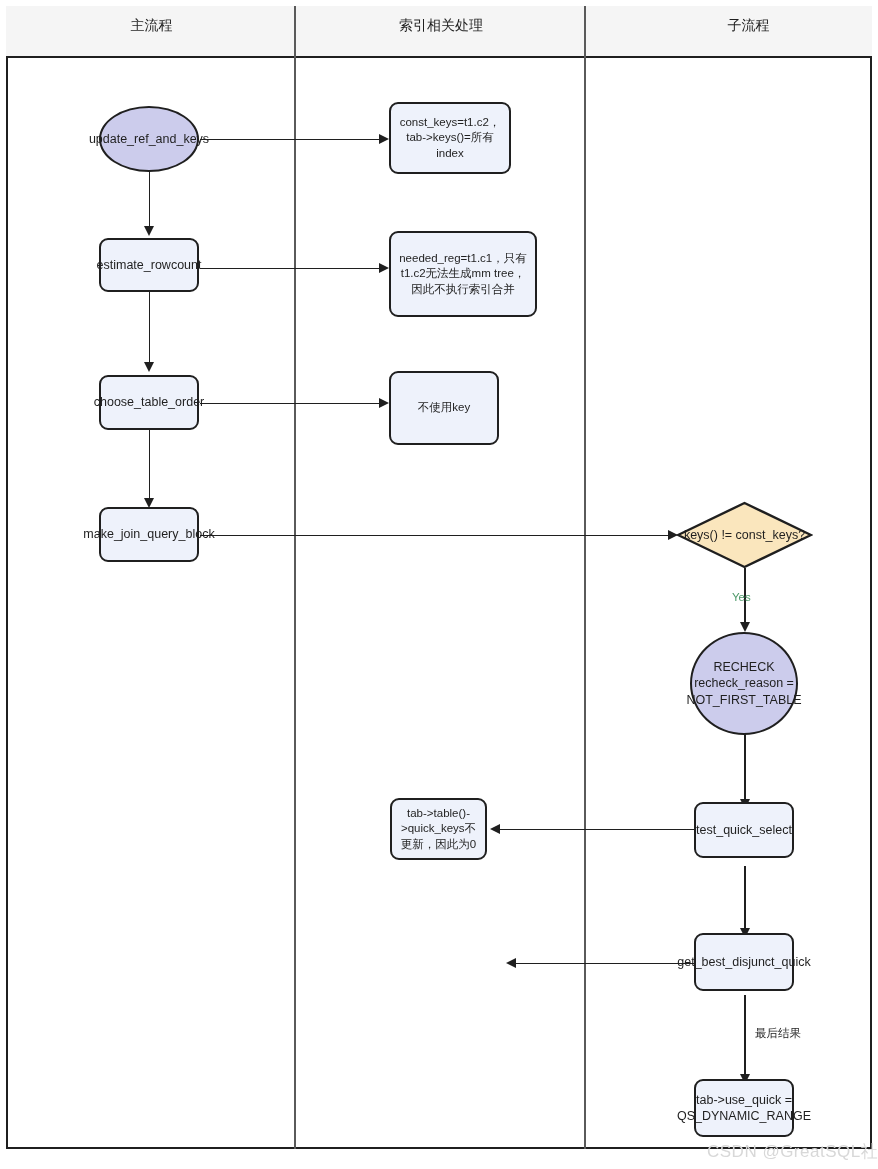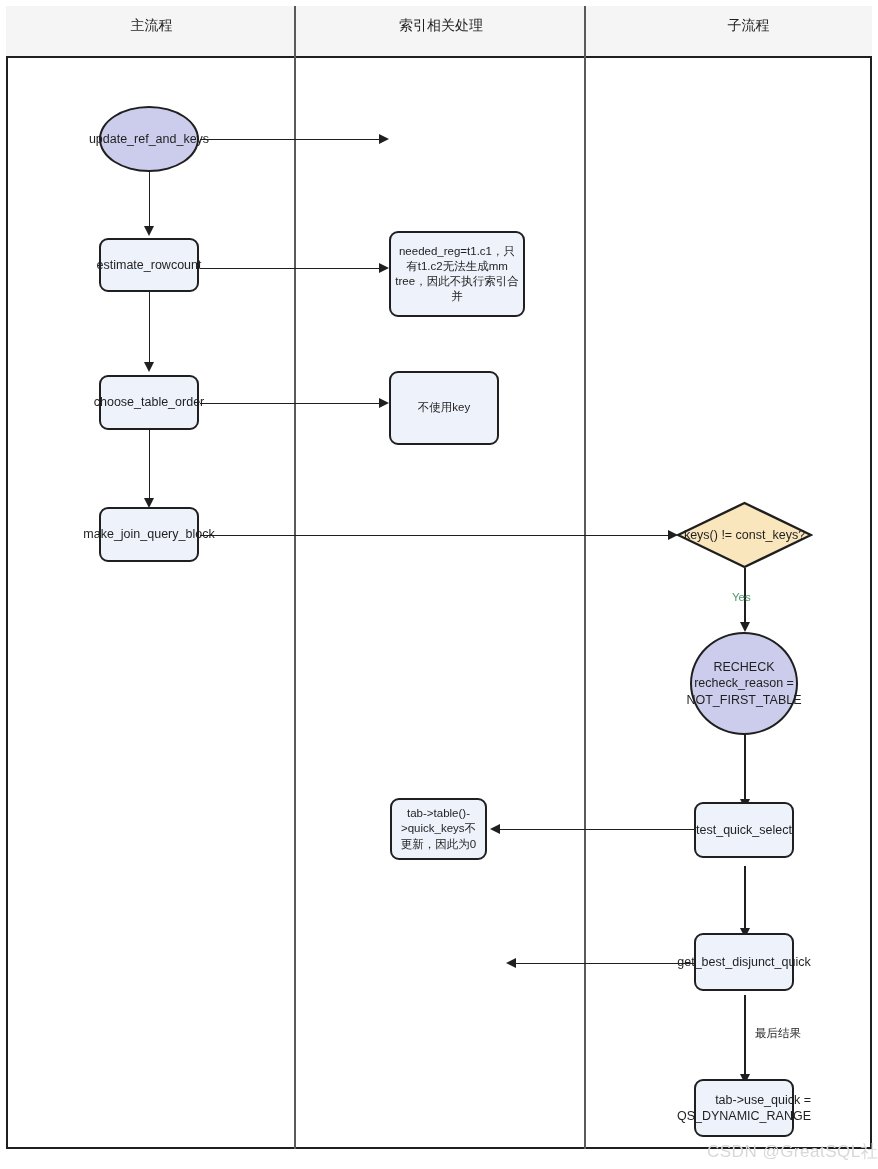--- a/index.html
+++ b/index.html
@@ -226,22 +226,25 @@
   </div>
 
   <div class="node node-proc" style="left:99px; top:375px; width:100px; height:55px;">
     <span>choose_table_order</span>
   </div>
 
   <div class="node node-proc" style="left:99px; top:507px; width:100px; height:55px;">
     <span>make_join_query_block</span>
   </div>
 
-
-  <div class="node node-note" style="left:389px; top:231px; width:136px; height:86px;">
+  <div class="node node-note" style="left:389px; top:102px; width:122px; height:72px;">
+    <span>const_keys=t1.c2，tab-&gt;keys()=所有index</span>
+  </div>
+
+  <div class="node node-note" style="left:389px; top:231px; width:148px; height:86px;">
     <span>needed_reg=t1.c1，只有t1.c2无法生成mm tree，因此不执行索引合并</span>
   </div>
 
   <div class="node node-note" style="left:389px; top:371px; width:110px; height:74px;">
     <span>不使用key</span>
   </div>
 
   <div class="node node-note" style="left:390px; top:798px; width:97px; height:62px;">
     <span>tab-&gt;table()-&gt;quick_keys不更新，因此为0</span>
   </div>
@@ -259,19 +262,19 @@
   </div>
 
   <div class="node node-proc" style="left:694px; top:802px; width:100px; height:56px;">
     <span>test_quick_select</span>
   </div>
 
   <div class="node node-proc" style="left:694px; top:933px; width:100px; height:58px;">
     <span>get_best_disjunct_quick</span>
   </div>
 
-  <div class="node node-proc" style="left:694px; top:1079px; width:100px; height:58px;text-align:right;">
+  <div class="node node-proc" style="left:694px; top:1079px; width:100px; height:58px;">
     <span>tab-&gt;use_quick = QS_DYNAMIC_RANGE</span>
   </div>
 
   <div class="watermark" style="left:707px; top:1140px;">CSDN @GreatSQL社区</div>
 
 </div>
 
 </body></html>

